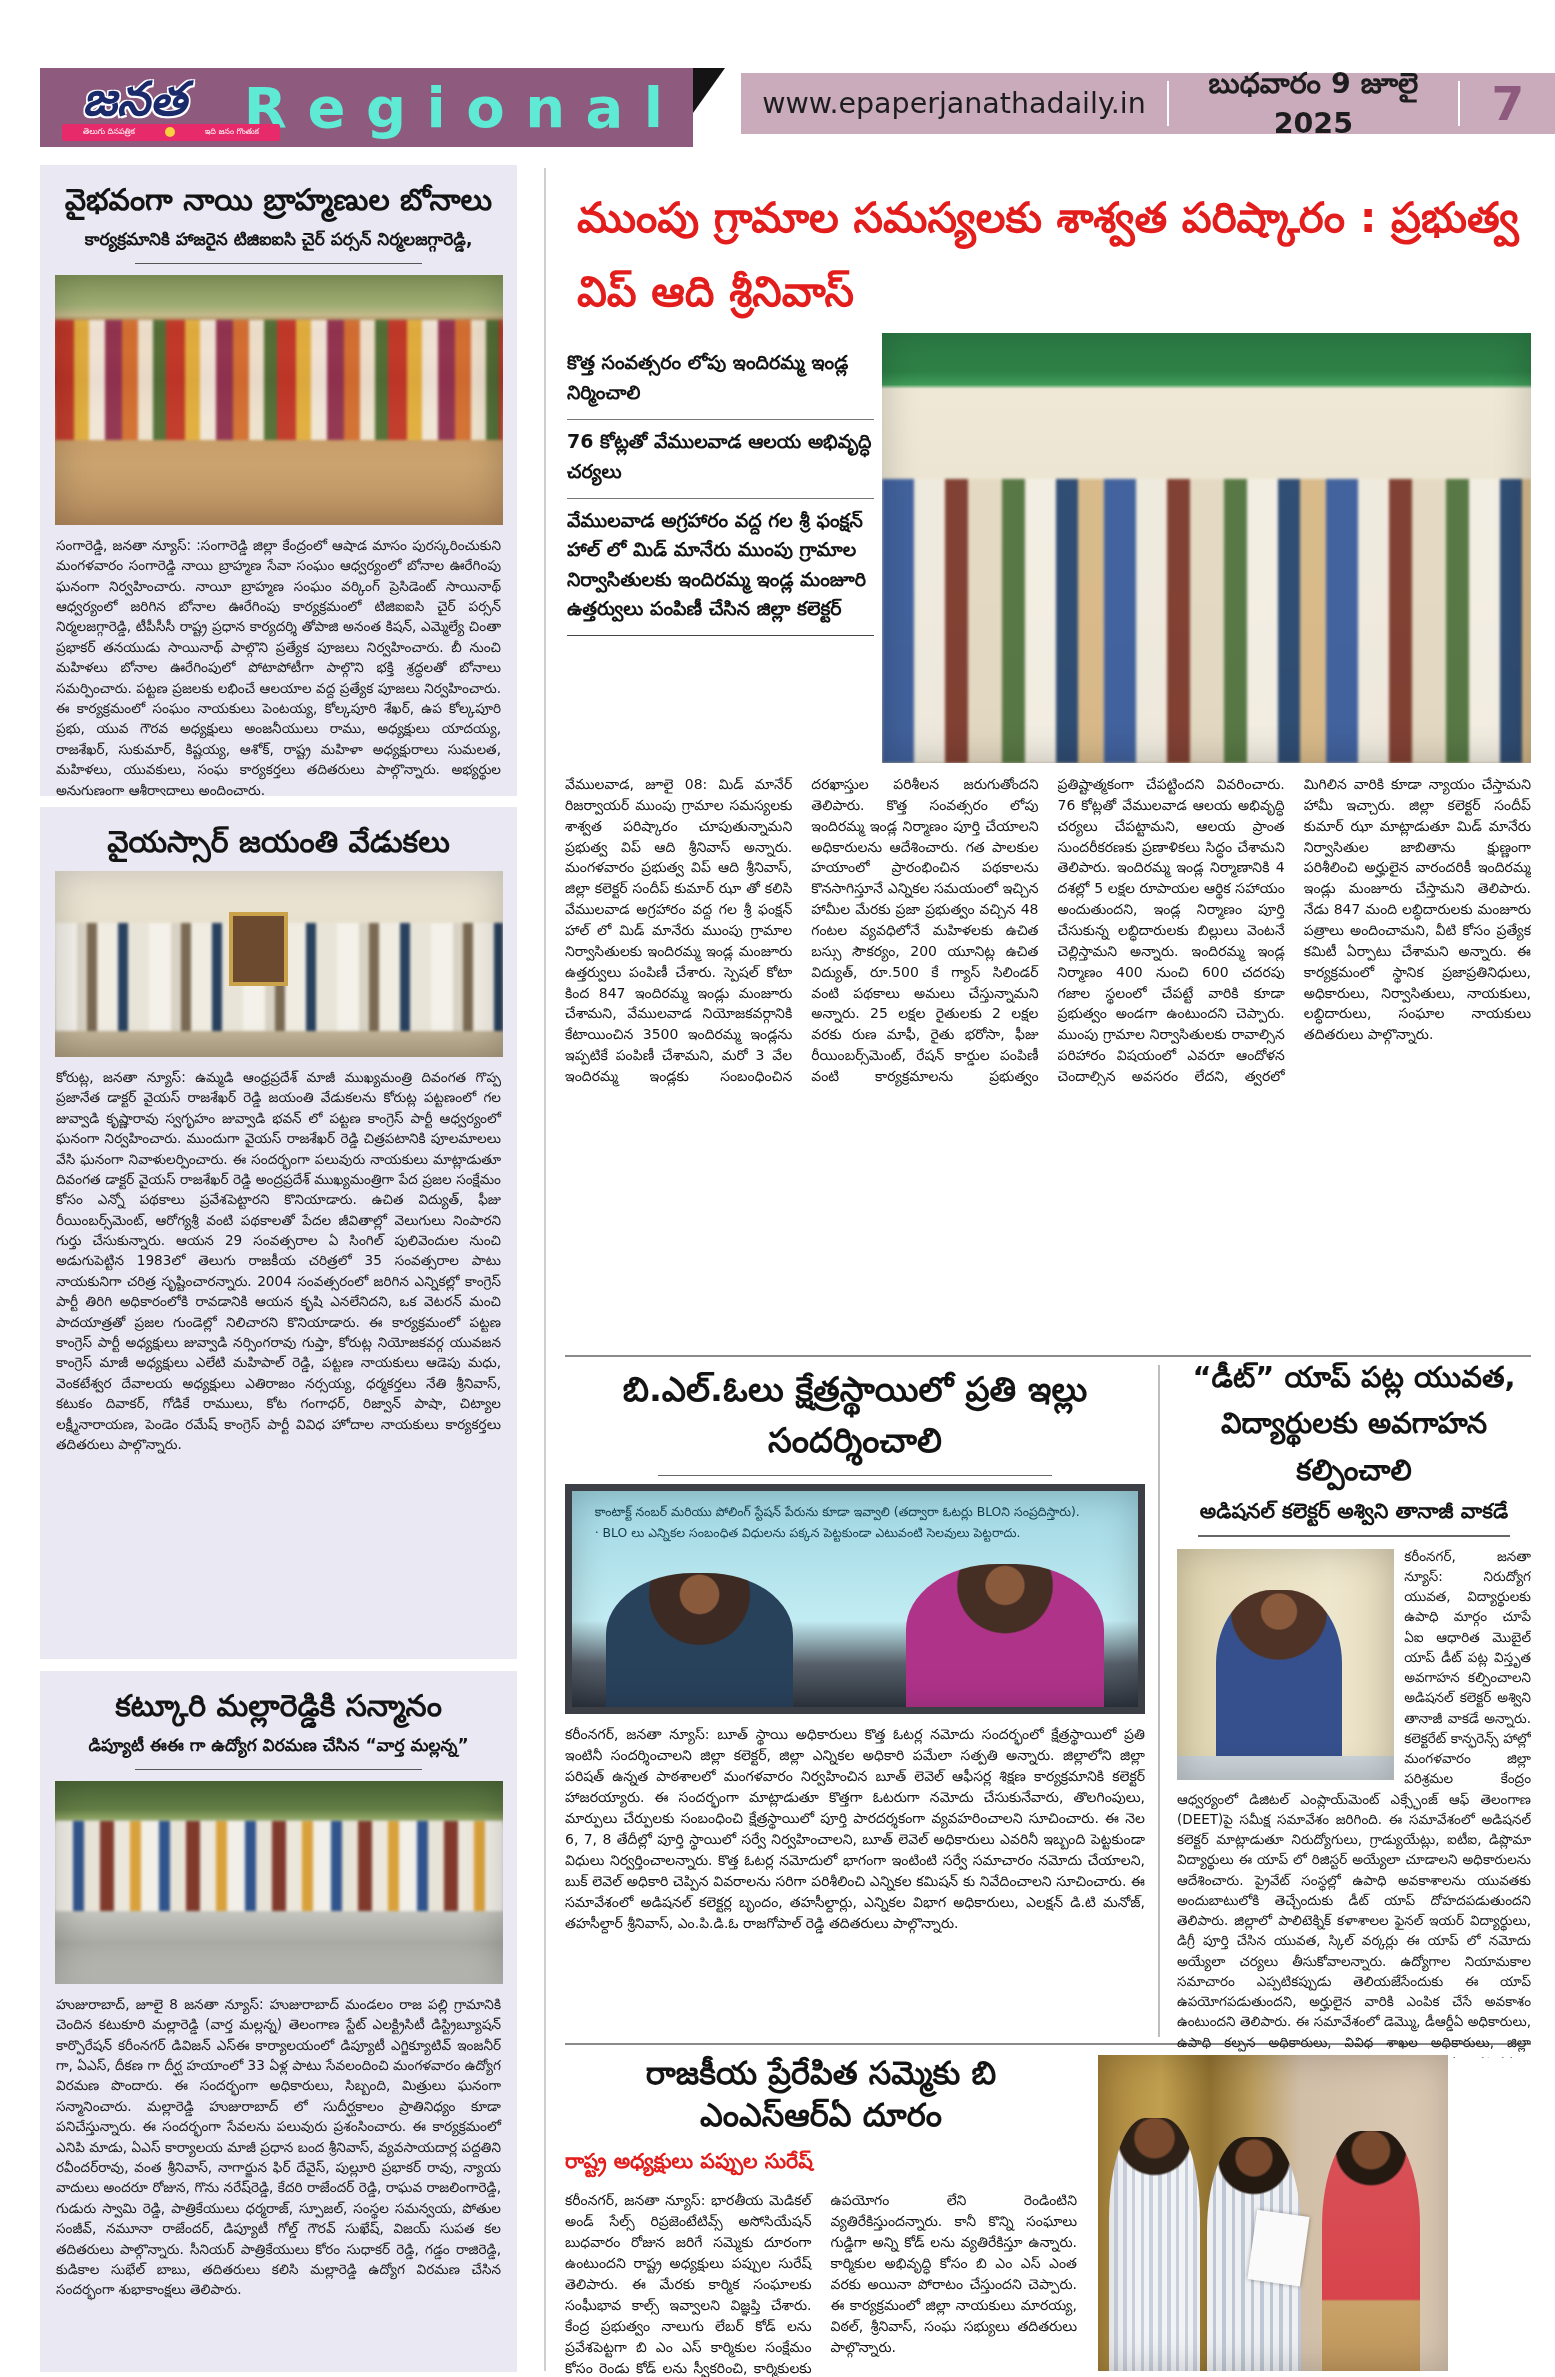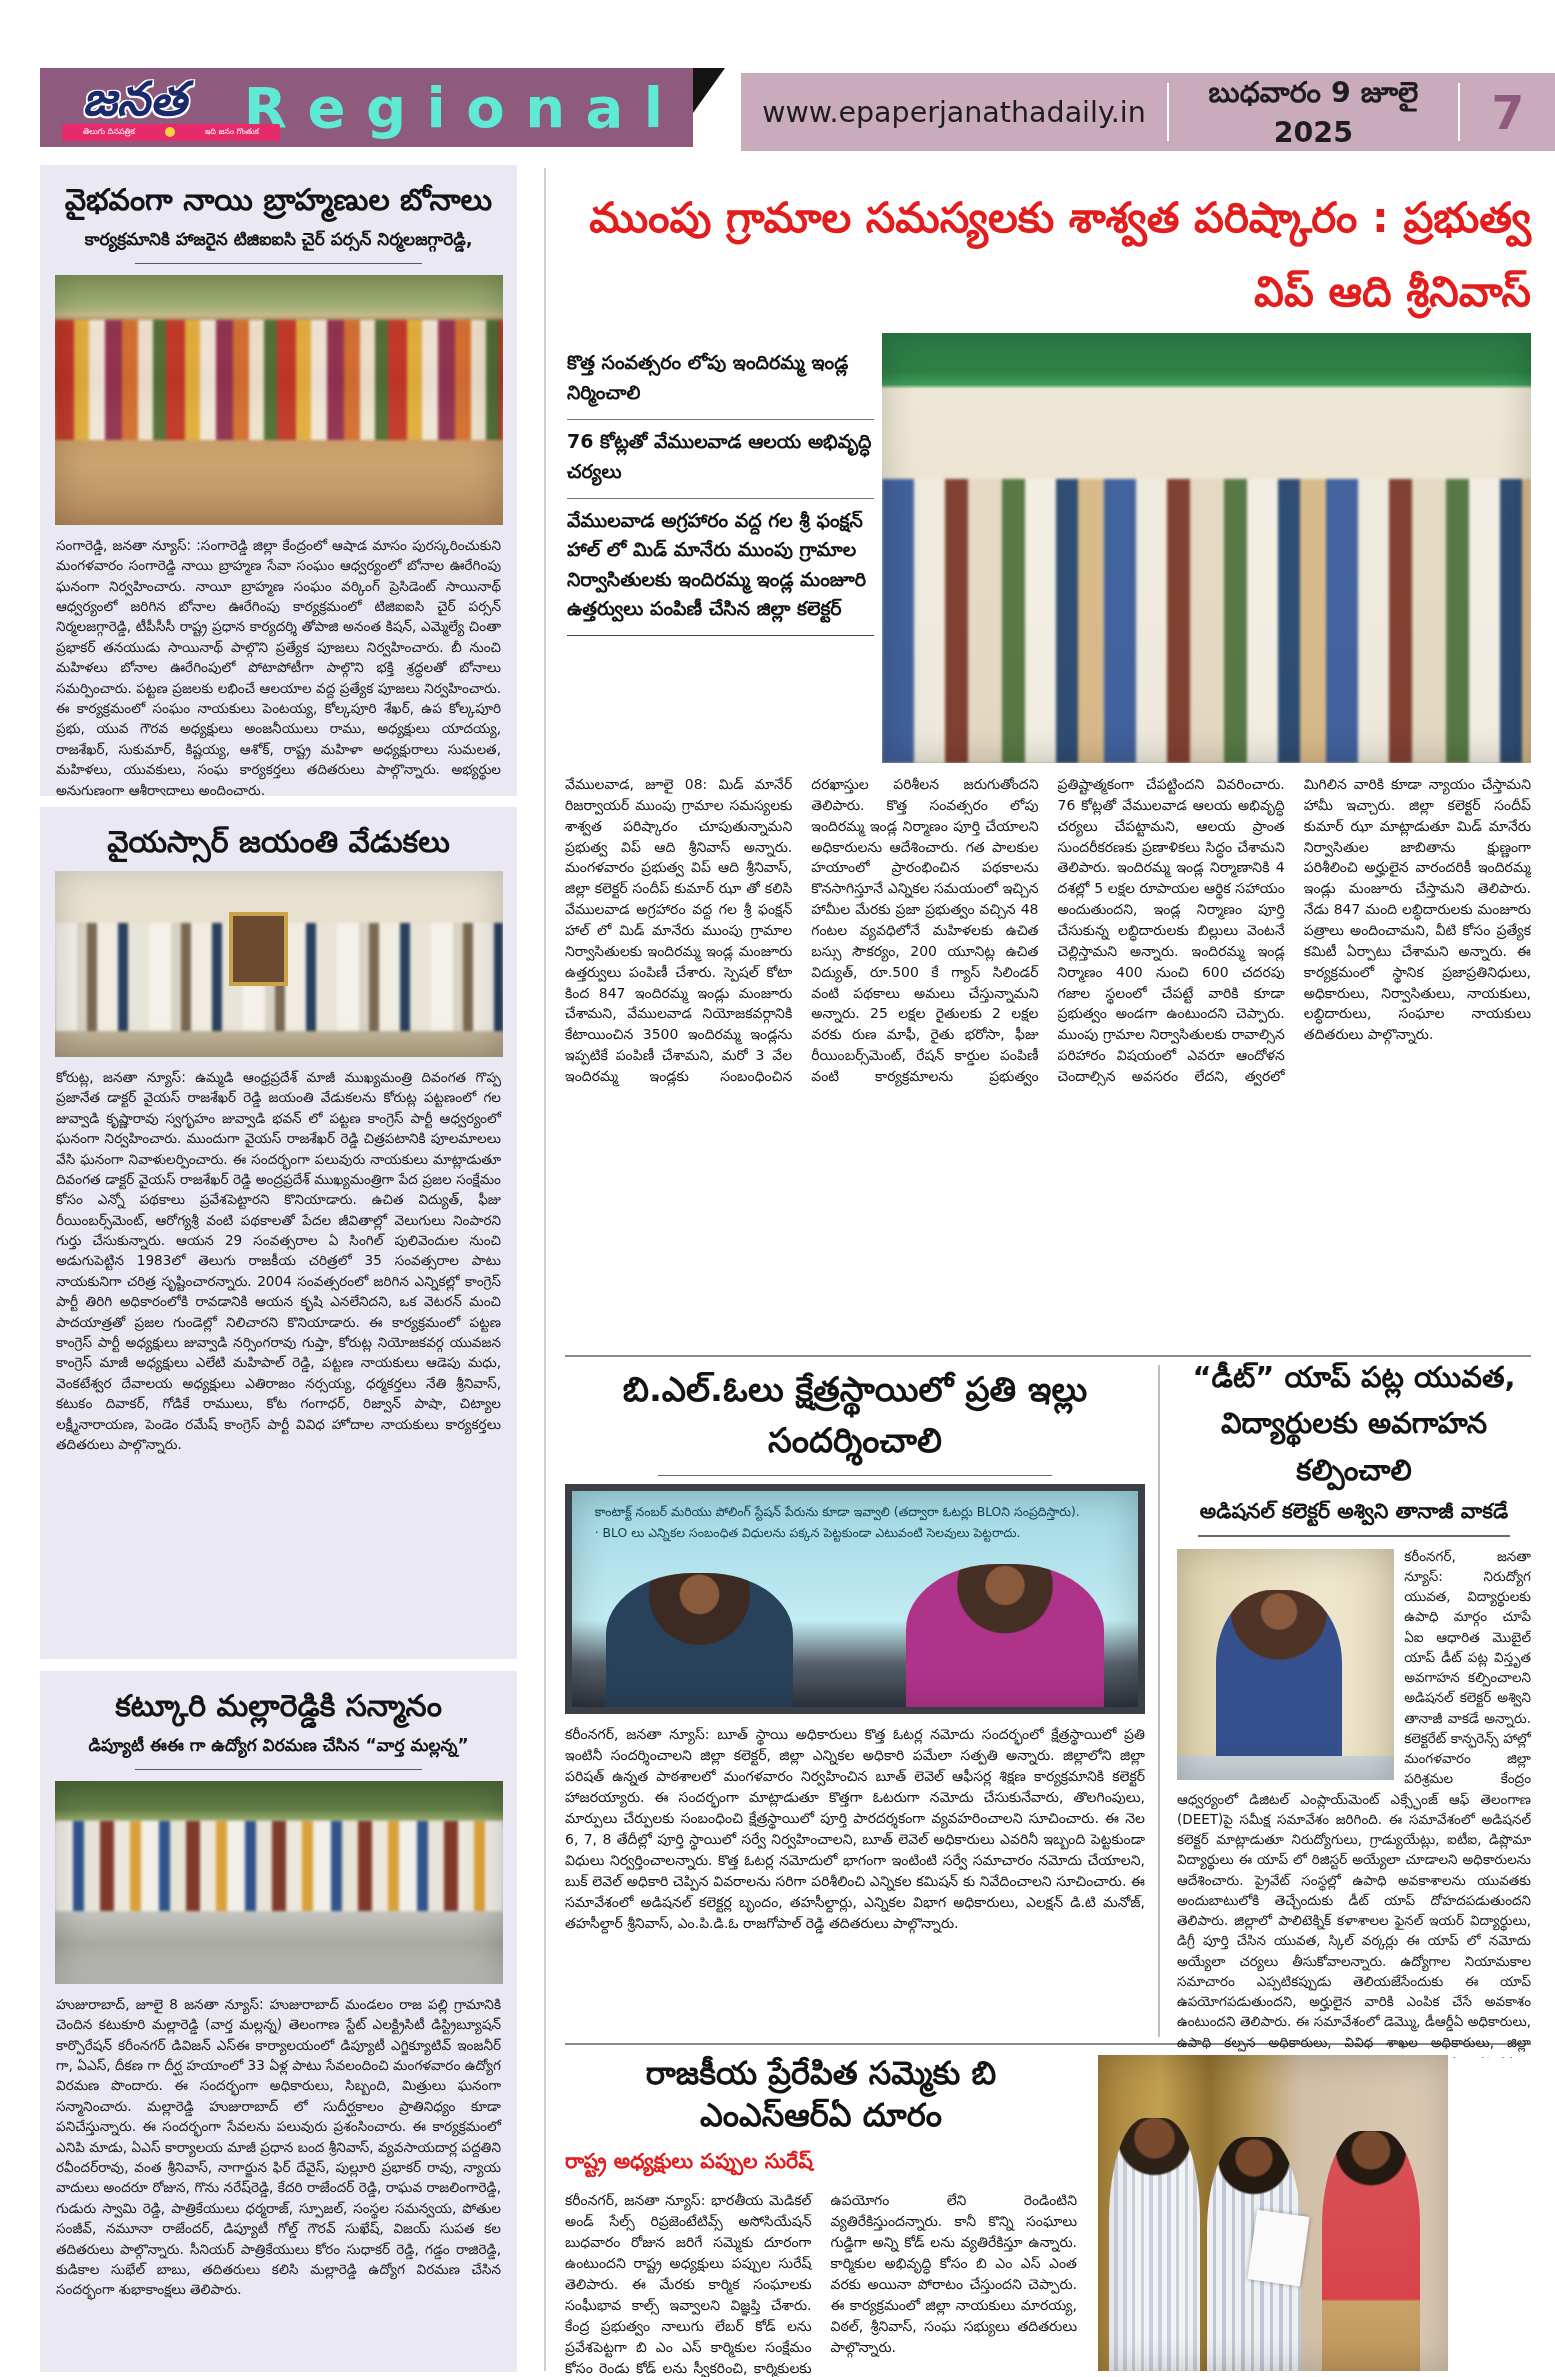--- a/index.html
+++ b/index.html
@@ -13,40 +13,40 @@
                letter-spacing:20.5px;line-height:1;padding-right:7.3px;}
   #banner-tri{position:absolute;left:693px;top:68px;width:0;height:0;
               border-top:45px solid #141414;border-right:32px solid transparent;}
   #logo{position:relative;width:184px;height:79px;flex:0 0 auto;margin-left:17.6px;}
   #logo .janatha{position:absolute;left:25px;top:3px;font-size:47px;font-weight:bold;font-style:italic;
                  color:#1b2a6b;text-shadow:1.5px 1.5px 0 #fff,-1.5px -1.5px 0 #fff,1.5px -1.5px 0 #fff,-1.5px 1.5px 0 #fff;}
   #logo .ribbon{position:absolute;left:4.4px;bottom:5.9px;width:176px;height:17.6px;background:#e62a6a;
                 border-radius:2.2px;display:flex;justify-content:space-between;align-items:center;
                 padding:0 21px;font-size:8px;color:#ffffff;white-space:nowrap;}
   #logo .ribbon .dot{width:10.2px;height:10.2px;border-radius:50%;background:#f7d23e;flex:0 0 auto;margin:0 2.9px;}
-  #strip{position:absolute;left:741px;top:73px;width:815px;height:78px;background:#c9abbc;
+  #strip{position:absolute;left:741px;top:73px;width:815px;height:61px;background:#c9abbc;
          display:flex;align-items:center;}
   #strip .url{flex:1.55;text-align:center;font-size:28.5px;color:#1d1d1d;}
   #strip .sep{width:2.2px;height:74%;background:#ffffff;flex:0 0 auto;}
   #strip .date{flex:1.05;text-align:center;font-size:28.5px;font-weight:bold;color:#1d1d1d;}
   #strip .pnum{flex:0.35;text-align:center;font-size:47px;font-weight:bold;color:#8e5a7d;}
 
   
   .lart{position:absolute;left:40px;width:477px;background:#eae8f3;overflow:hidden;}
   #la1{top:165px;height:631px;}
   #la2{top:807px;height:852px;}
   #la3{top:1671px;height:701px;}
   .lhead{text-align:center;font-weight:bold;font-size:30px;padding-top:14.6px;line-height:1.3;}
   .lsub{text-align:center;font-weight:bold;font-size:17px;padding-top:10.2px;}
   .lrule{width:60%;height:1.5px;background:#555;margin:10.2px auto 0;}
   .lph{margin:10.2px auto 0;width:448px;}
   .lbody{padding:10.2px 16px 0;font-size:13.6px;line-height:1.5;text-align:justify;color:#161616;}
 
   
-  #mhead{position:absolute;left:577px;top:181px;width:954px;height:155px;text-align:right;
+  #mhead{position:absolute;left:577px;top:181px;width:954px;height:155px;text-align:left;
          font-size:42px;font-weight:bold;color:#e31c1c;line-height:1.75;}
   #mbullets{position:absolute;left:567px;top:341px;width:307px;}
   .bullet{font-weight:bold;font-size:19px;line-height:1.55;padding:7.3px 0 11.7px;border-bottom:1.5px solid #777;}
   .bullet:last-child{border-bottom:1.5px solid #444;}
   #mbody{position:absolute;left:565px;top:774px;width:966px;height:578px;column-count:4;column-gap:19px;
          font-size:14px;line-height:1.49;text-align:justify;overflow:hidden;}
 
   
   .hrule,.vrule{position:absolute;background:#8b8b8b;}
   #vr-left{left:544px;top:168px;width:1.5px;height:2203px;background:#cfcfcf;}

